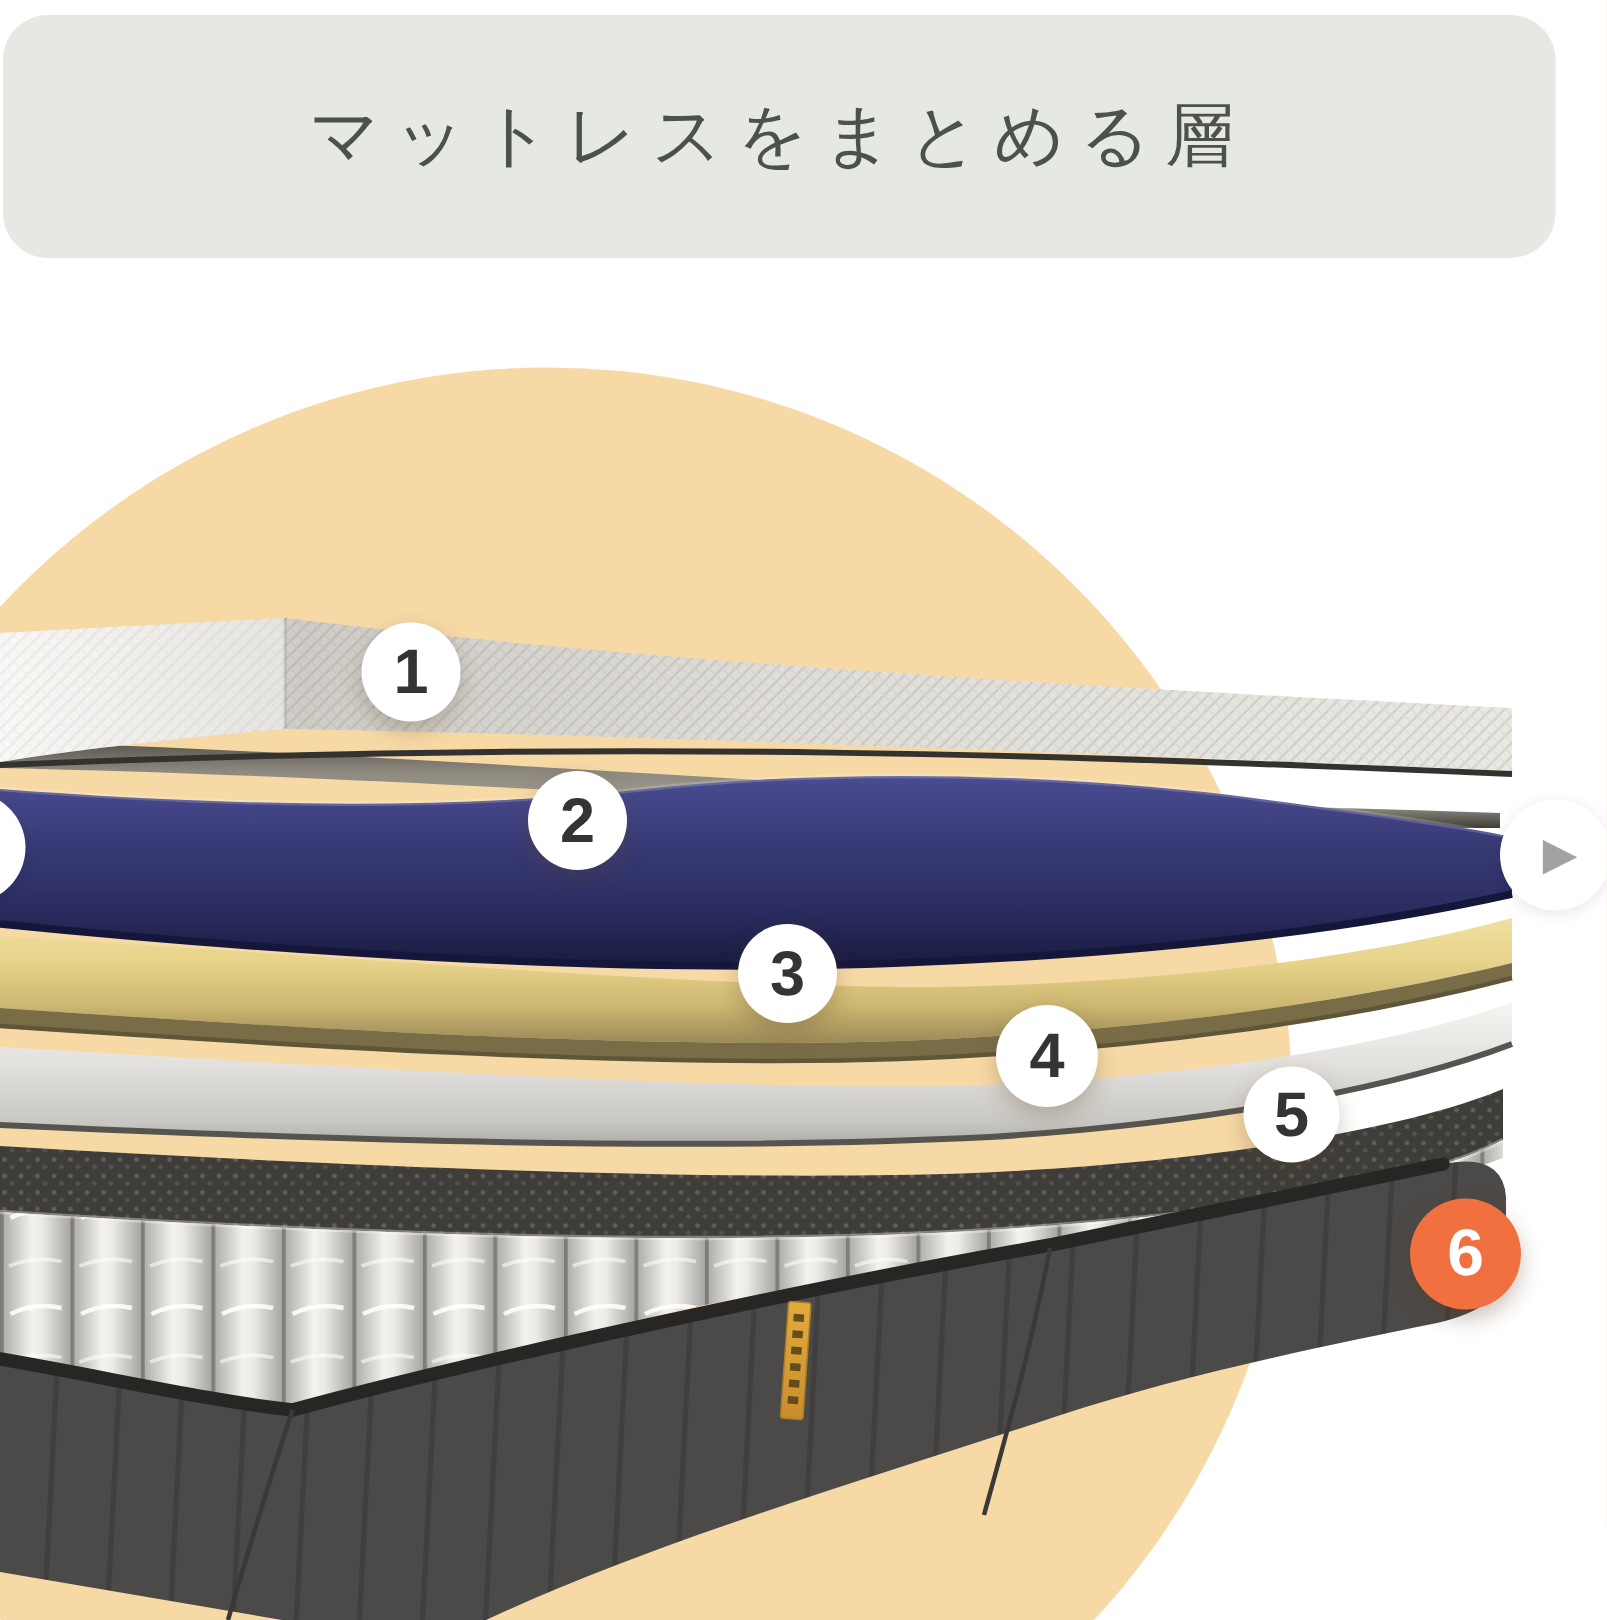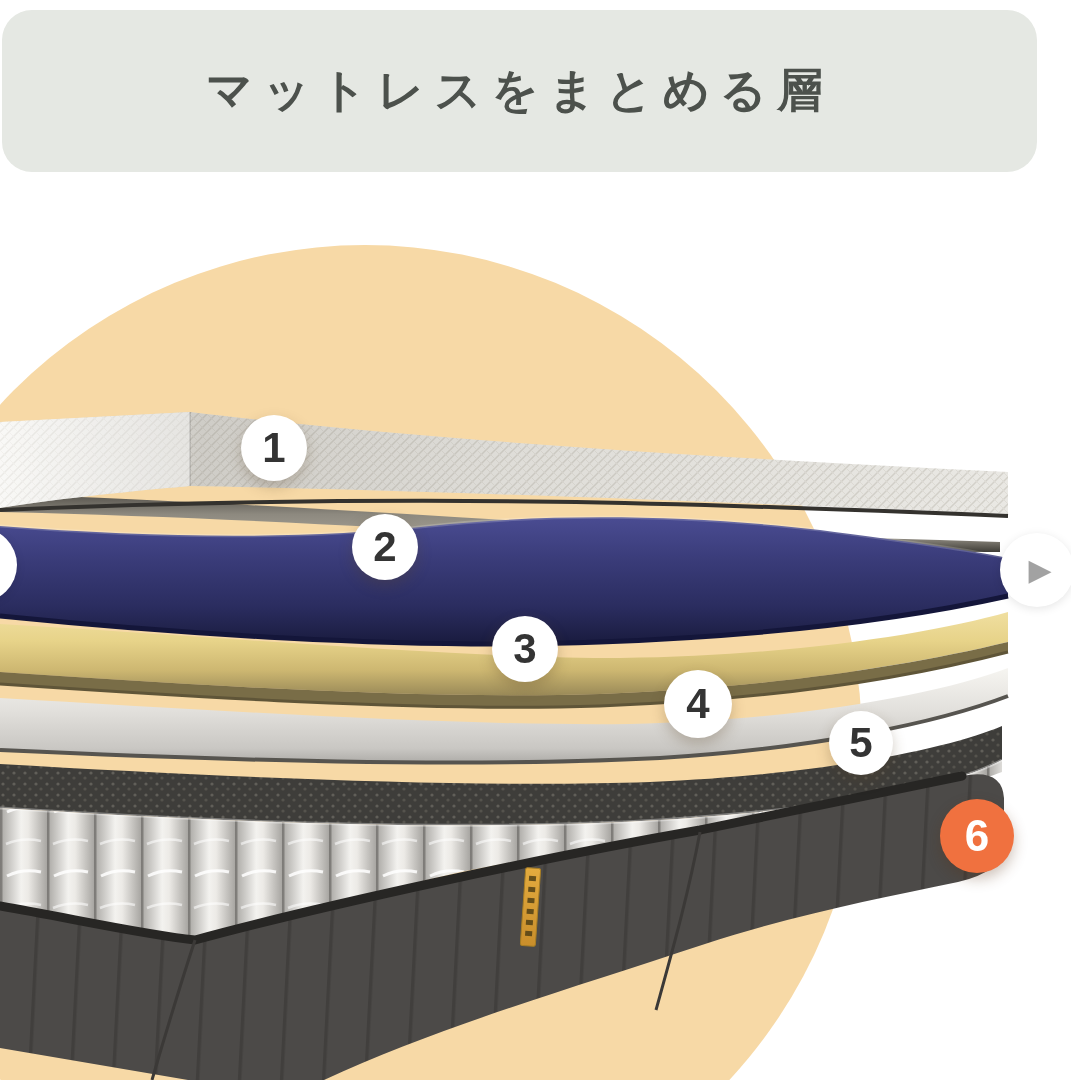--- a/index.html
+++ b/index.html
@@ -1,21 +1,21 @@
 <!DOCTYPE html>
 <html><head>
 <meta charset="utf-8">
 <style>
   html,body{margin:0;padding:0;background:#fff;}
   .stage{position:relative;width:1071px;height:1080px;background:#ffffff;overflow:hidden;
          font-family:"Liberation Sans","DejaVu Sans",sans-serif;}
   
   .banner{position:absolute;left:2px;top:10px;width:1035px;height:162px;background:#e5e8e3;
           border-radius:30px;display:flex;align-items:center;justify-content:center;}
-  .banner h1{margin:0;font-size:46px;font-weight:bold;letter-spacing:10px;color:#4c514c;text-align:center;}
+  .banner h1{margin:0;font-size:46px;font-weight:normal;letter-spacing:10px;color:#4c514c;text-align:center;}
   
   .peach{position:absolute;left:-132px;top:245px;width:994px;height:994px;border-radius:50%;
          background:#f7d9a6;}
   
   .illus{position:absolute;left:0;top:0;}
   
   .badge{position:absolute;border-radius:50%;background:#ffffff;color:#343434;
          display:flex;align-items:center;justify-content:center;
          font-weight:bold;font-size:42px;box-shadow:0 6px 14px rgba(90,70,40,.28);}
   .badge.b1{left:241px;top:415px;width:66px;height:66px;}

